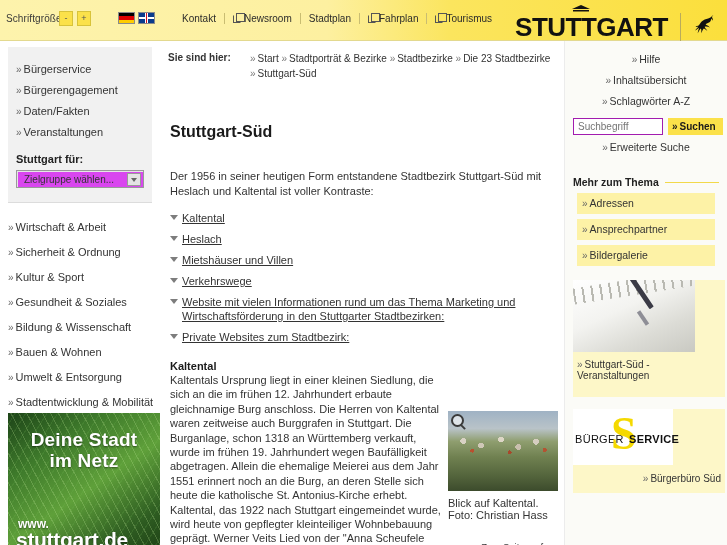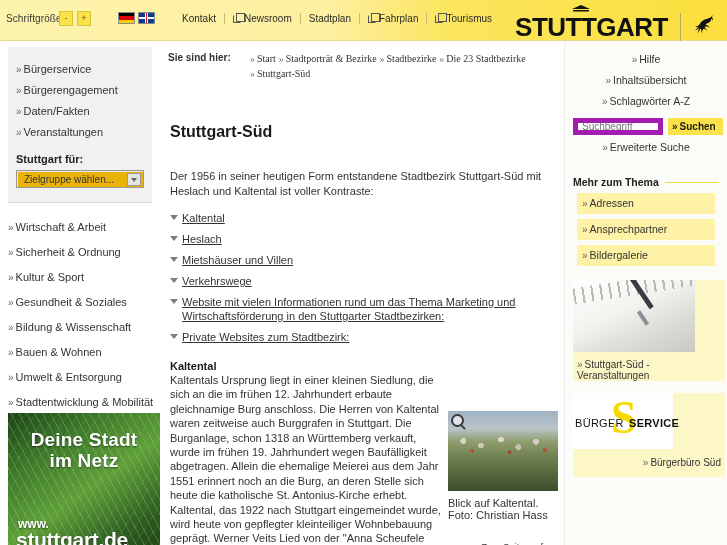--- a/index.html
+++ b/index.html
@@ -104,21 +104,21 @@
     line-height: 15px;
   }
   .chev { color:#666; font-size: 10px; margin-right: 2px; }
 
   .stg-fuer {
     font-weight: bold; font-size: 11px; color:#222;
     padding: 10px 8px 5px 8px;
   }
   .select-box {
     margin: 0 8px; height: 18px; border: 1px solid #9a9a9a;
-    background: #eab308; display:flex; align-items:center;
+    background: #d946ef; display:flex; align-items:center;
     font-size: 10px; color:#333; padding-left: 7px; position: relative;
     box-shadow: inset 1px 1px 0 #e6e6e6;
   }
   .select-arrow {
     position:absolute; right: 2px; top: 2px; width: 14px; height: 13px;
     background: #e4e4e4; border: 1px solid #9a9a9a;
     display:flex; align-items:center; justify-content:center;
   }
   .select-arrow i {
     display:block; width:0;height:0;border-left:3px solid transparent;
@@ -146,21 +146,21 @@
     font-size:21px; letter-spacing:-.3px; text-shadow:0 1px 2px rgba(0,0,0,.55); }
 
   
   .middle {
     position:absolute; left: 160px; top: 0; width: 405px; height: 420px;
     padding: 0;
   }
   .breadcrumb-row { display:flex; padding: 10px 8px 0 8px; }
   .bc-label { font-weight: bold; font-size: 10px; color:#333; width: 82px; flex: none; padding-top:1px;}
   .bc-links { font-size: 10px; color:#333; line-height: 15px; }
-  .bc-links a { color:#333; text-decoration:none;font-family:Liberation Serif, serif; }
+  .bc-links a { color:#333; text-decoration:none; }
   .bc-links .chev { color:#777; }
 
   .content { padding: 0 10px 0 10px; }
   h1.title {
     font-size: 16px; font-weight: bold; color:#1a1a1a;
     margin: 42px 0 0 0; letter-spacing: 0px;
   }
   .intro { margin-top: 28px; font-size: 11px; line-height: 15px; color:#333; }
 
   ul.toclist { list-style:none; margin: 12px 0 0 0; padding:0; }
@@ -207,21 +207,21 @@
     background: #fbfbf7;
   }
   .right-inner { padding: 8px 8px 0 6px; }
   .rlink {
     display:block; font-size: 10.5px; color:#333; text-decoration:none;
     padding: 3px 0 3px 2px; line-height: 14px; text-align: center;
   }
 
   .search-row { display:flex; margin: 6px 0 2px 2px; align-items: stretch; }
   .search-input {
-    width: 90px; height: 17px; border: 5px solid #a21caf; background:#fff;
+    width: 90px; height: 17px; border: 1px solid #a21caf; background:#fff;
     font-size: 10px; padding: 0 4px; color:#222; font-family:"Liberation Sans", sans-serif;
   }
   .search-btn {
     margin-left: 5px; background: #fbe14a; border: none; height: 17px;
     font-size: 10px; font-weight: bold; color:#1a1a1a; padding: 0 7px 0 4px;
     cursor: pointer; display:flex; align-items:center; font-family:"Liberation Sans", sans-serif;
   }
   .search-btn .chev { color:#1a1a1a; margin-right:2px; }
 
   .mzt {
@@ -250,21 +250,21 @@
     transform: rotate(-9deg) translateY(-1px);
   }
   .promo .img .pen {
     position:absolute; left:46px; top:8px; width:42px; height:5px; background:#3b3b46;
     transform: rotate(56deg); border-radius:1px;
   }
   .promo .img .pen2 {
     position:absolute; left:62px; top:36px; width:16px; height:4px; background:#8e8e96;
     transform: rotate(56deg);
   }
-  .promo .cap { font-size: 10px; color:#333; padding: 7px 4px 0 4px; border-radius: 7px; }
+  .promo .cap { font-size: 10px; color:#333; padding: 7px 4px 16px 4px; border-radius: 7px; }
   .promo .cap a { color:#333; text-decoration:none; }
 
   .bs {
     margin: 12px 0 0 2px; width: 152px; background:#fdf7c8;
   }
   .bs .logo {
     height: 56px; background:#fff; position:relative; width: 100px;
   }
   .bs .logo .t1 { position:absolute; left:2px; top:24px; font-size:11px; font-weight:normal; color:#111; letter-spacing:.3px;}
   .bs .logo .t2 { position:absolute; left:56px; top:24px; font-size:11px; font-weight:bold; color:#111; letter-spacing:.3px;}

